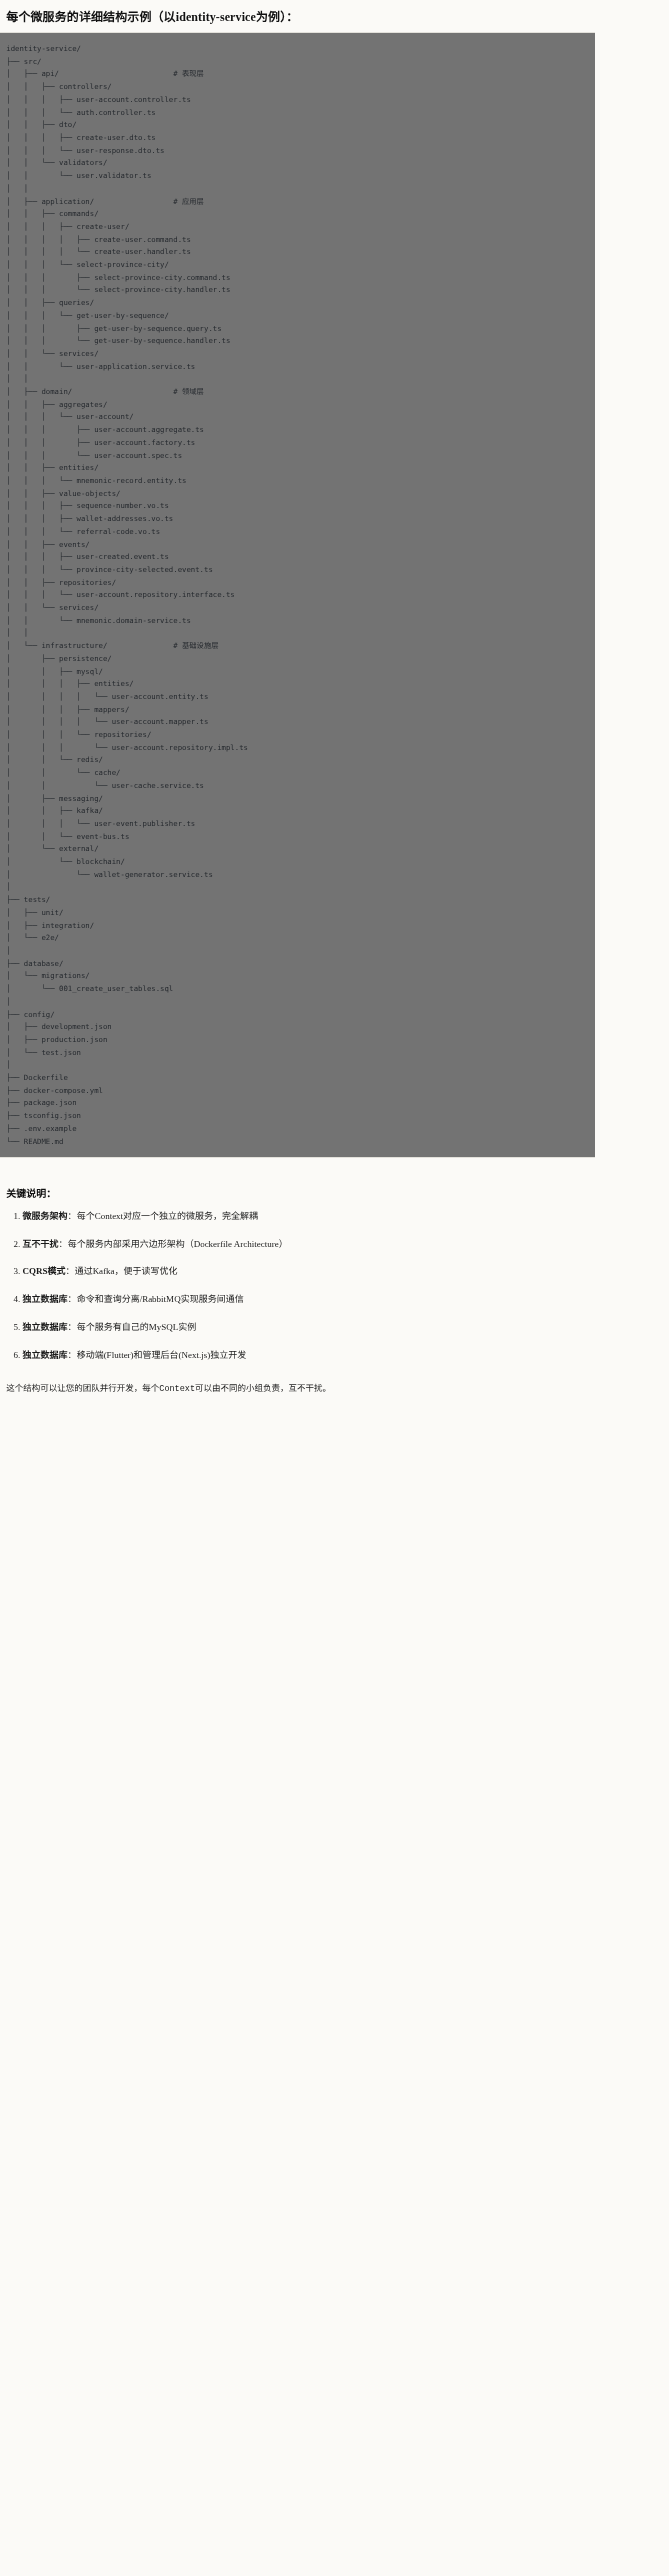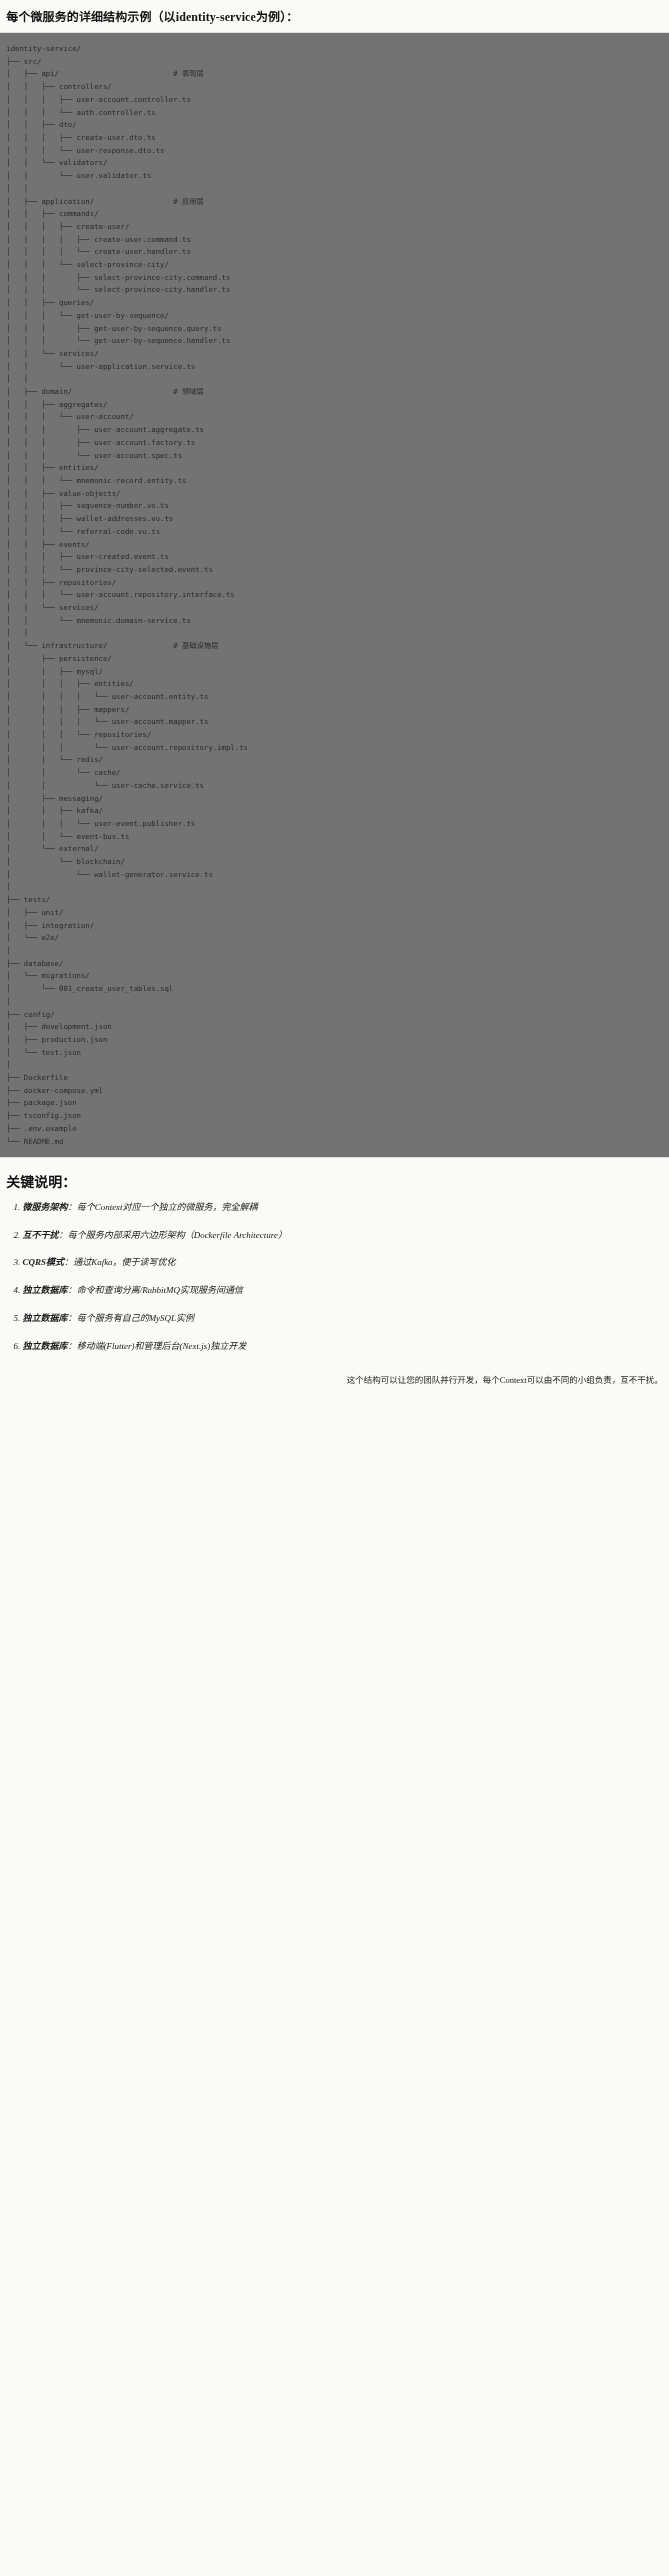--- a/index.html
+++ b/index.html
@@ -5,21 +5,21 @@
 <style>
   html,body{margin:0;padding:0;}
   body{
     width:669px;
     background:#fbfaf7;
     font-family:"Liberation Serif", serif;
     color:#1a1a1a;
     -webkit-font-smoothing:antialiased;
   }
   .page{
-    width:669px;
+    width:595px;
     box-sizing:border-box;
     background:#fbfaf7;
   }
   
   .doc-title{
     margin:0;
     padding:8.8px 6.3px 7.5px 6.3px;
     font-size:12px;
     font-weight:bold;
     font-family:"Liberation Serif", serif;
@@ -48,52 +48,50 @@
     color:#25292e;
     white-space:pre;
     tab-size:4;
     letter-spacing:0px;
   }
   
   .keypoints{
     padding:6.3px 6.3px 2.5px 6.3px;
   }
   .kp-title{
-    font-size:14px;
+    font-size:10px;
     font-weight:bold;
-    margin:7px 0 10px 0;
+    margin:21px 0 10px 0;
     color:#121212;
     font-family:"Liberation Serif", serif;
   }
   ol.kp-list{
     margin:0;
     padding:0 0 0 16.3px;
     list-style:decimal;
   }
   ol.kp-list > li{
     font-size:9px;
     line-height:1.55;
     margin:0 0 13.8px 0;
     color:#1a1a1a;
     font-family:"Liberation Serif", serif;
-    font-style:italic;
   }
   ol.kp-list > li::marker{
     font-weight:normal;
   }
   .kp-term{font-weight:bold;}
   .kp-sep{font-weight:normal;}
   .kp-desc{font-weight:normal;}
   .closing{
     padding:3.8px 6.3px 10px 6.3px;
     font-size:8.5px;
     line-height:1.6;
     color:#1a1a1a;
-    font-family:Liberation Serif, serif;
-    text-align:right;
+    font-family:Liberation Mono, monospace;
   }
 </style>
 </head>
 <body>
 
 <div class="page">
 
   <h1 class="doc-title">每个微服务的详细结构示例（以identity-service为例）：</h1>
 
   <hr class="rule">

